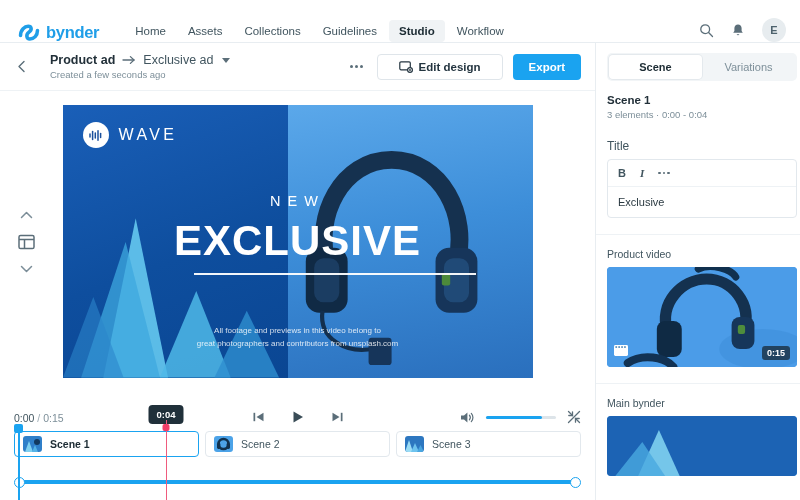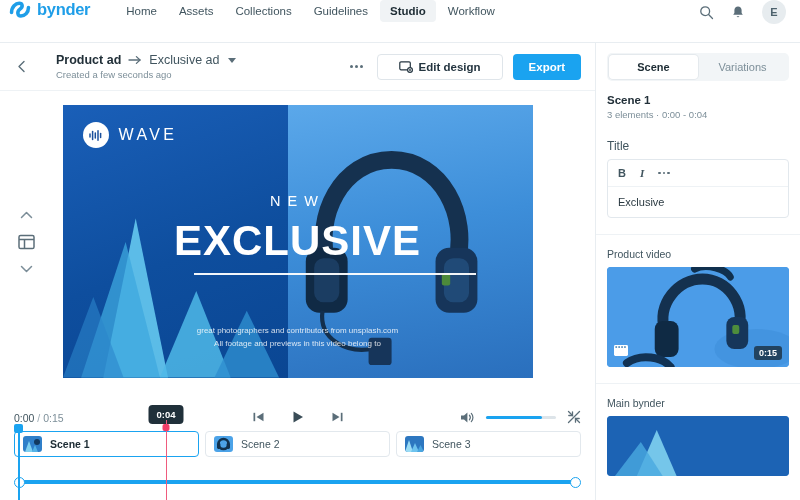--- a/index.html
+++ b/index.html
@@ -8,24 +8,24 @@
     font-family: "Liberation Sans", sans-serif;
     background: #ffffff;
     overflow: hidden;
     color: #2b3a42;
   }
   .app { position: relative; width: 800px; height: 500px; display: flex; flex-direction: column; }
 
   
   .topnav {
     height: 43px; min-height: 43px;
-    display: flex; align-items: flex-start;
+    display: flex; align-items: flex-end;
     border-bottom: 1px solid #e8edf1;
     background: #fff;
-    padding: 0 14px 0 9px;
+    padding: 0 14px 0 18px;
   }
   .brand { display: flex; align-items: center; gap: 6px; margin-right: 26px; }
   .brand-mark { width: 22px; height: 18px; }
   .brand-text { font-size: 16.5px; font-weight: 700; color: #1f9ee8; letter-spacing: -.3px; }
   .nav-items { display: flex; align-items: center; gap: 2px; }
   .nav-item {
     font-size: 11.5px; color: #41555f; padding: 5px 10px; border-radius: 4px;
     white-space: nowrap; cursor: pointer;
   }
   .nav-item.active { background: #f0f3f5; font-weight: 700; color: #1c2b33; }
@@ -38,33 +38,33 @@
     font-size: 11px; font-weight: 600; cursor: pointer;
   }
 
   
   .body { flex: 1; display: flex; min-height: 0; }
   .left { flex: 1; display: flex; flex-direction: column; min-width: 0; position: relative; }
   .right {
     width: 205px; min-width: 205px;
     border-left: 1px solid #e8edf1;
     background: #fff;
-    padding: 10px 11px 0 11px;
+    padding: 10px 3px 0 11px;
     overflow: hidden;
   }
 
   
   .subheader {
     height: 48px; min-height: 48px;
     display: flex; align-items: center;
     padding: 0 14px 0 10px;
     border-bottom: 1px solid #eef2f5;
   }
   .back-btn { width: 22px; height: 22px; display:flex; align-items:center; justify-content:center; cursor: pointer; color:#5b6e79; }
-  .crumb-block { margin-left: 24px; }
+  .crumb-block { margin-left: 18px; }
   .crumb-row { display: flex; align-items: center; gap: 7px; }
   .crumb-1 { font-size: 12.5px; font-weight: 700; color: #223039; cursor: pointer; }
   .crumb-arrow { color: #5b6e79; display: flex; align-items: center; }
   .crumb-2 { font-size: 12.5px; color: #41555f; cursor: pointer; }
   .crumb-caret { width: 0; height: 0; border-left: 4px solid transparent; border-right: 4px solid transparent;
                  border-top: 5px solid #5b6e79; margin-left: 2px; cursor: pointer; }
   .crumb-sub { font-size: 9.5px; color: #7d8f99; margin-top: 2px; }
   .sub-actions { margin-left: auto; display: flex; align-items: center; gap: 10px; }
   .dots-btn { display:flex; gap:2px; padding: 6px 4px; cursor:pointer; }
   .dots-btn i { width: 3px; height: 3px; border-radius: 50%; background: #5b6e79; display:block; }
@@ -337,22 +337,22 @@
                 </g>
               </svg>
             </div>
             <span class="logo-word">WAVE</span>
           </div>
 
           <div class="kicker">NEW</div>
           <div class="headline">EXCLUSIVE</div>
           <div class="underline"></div>
           <div class="credit">
+            <div>All footage and previews in this video belong to</div>
             <div>great photographers and contributors from unsplash.com</div>
-            <div>All footage and previews in this video belong to</div>
           </div>
         </div>
       </div>
 
       <div class="timeline">
         <div class="tl-controls">
           <div class="tl-time">
             <span>0:00</span>
             <span class="sep">/</span>
             <span class="total">0:15</span>

